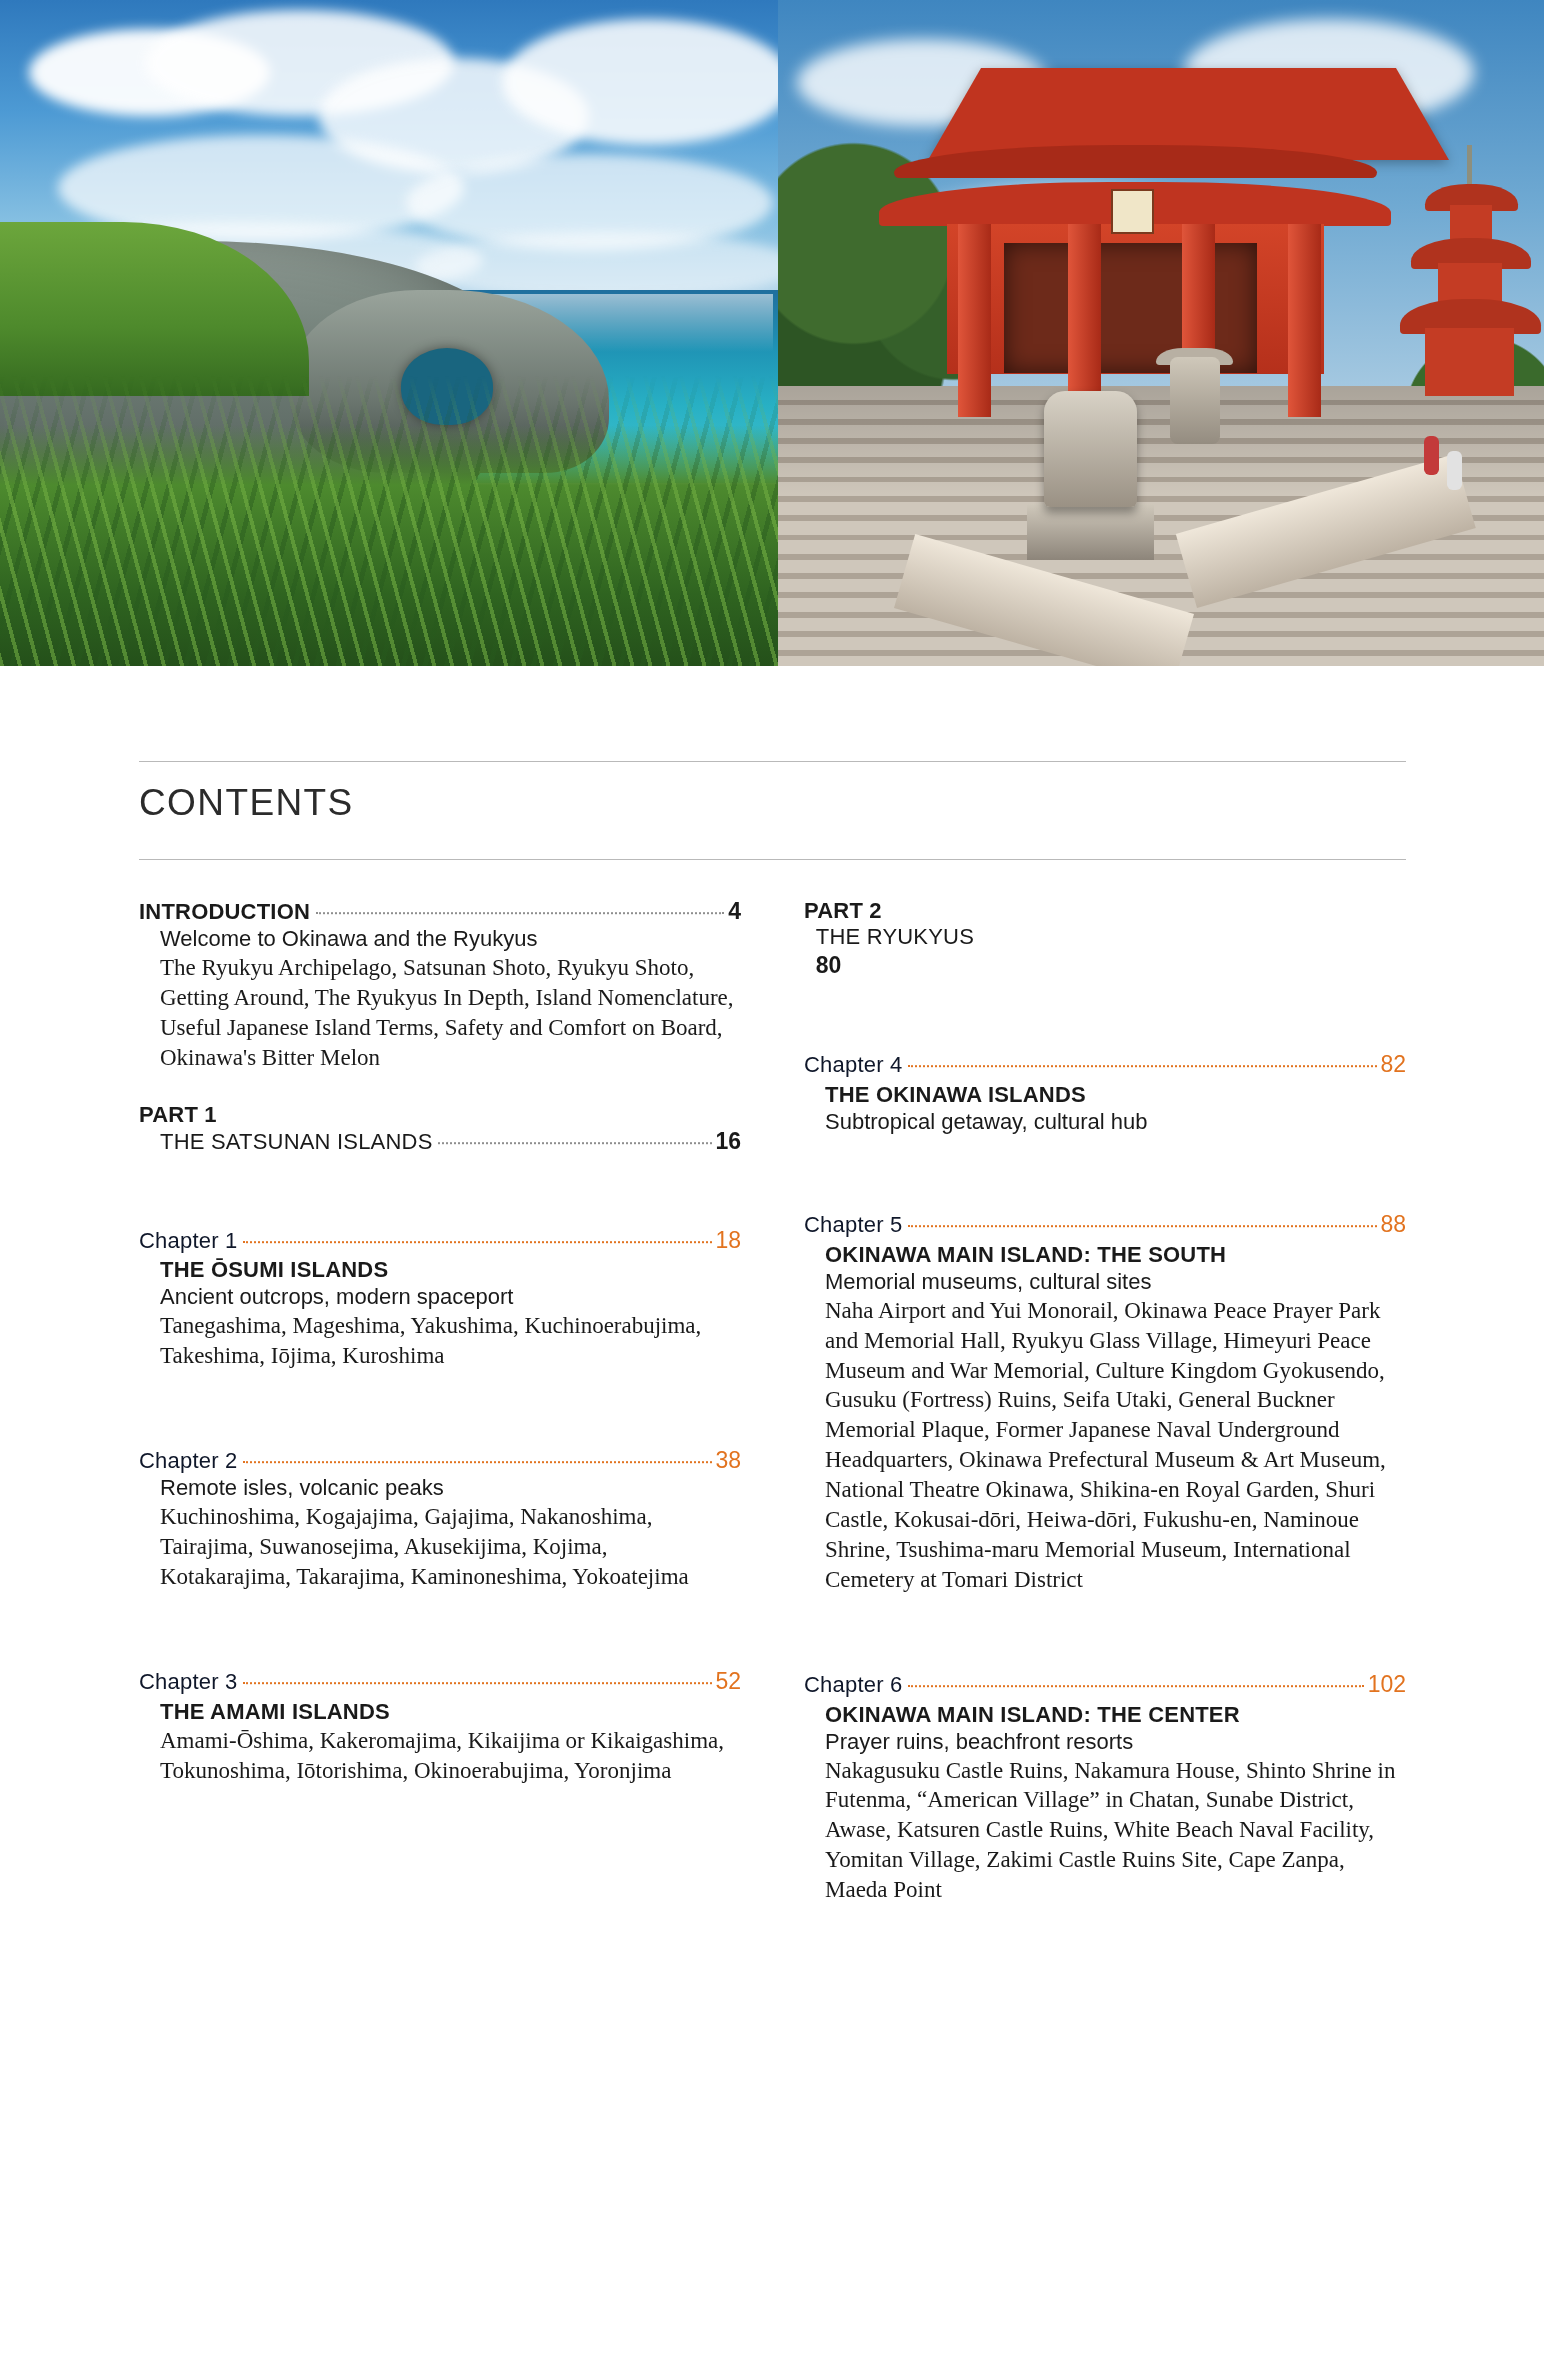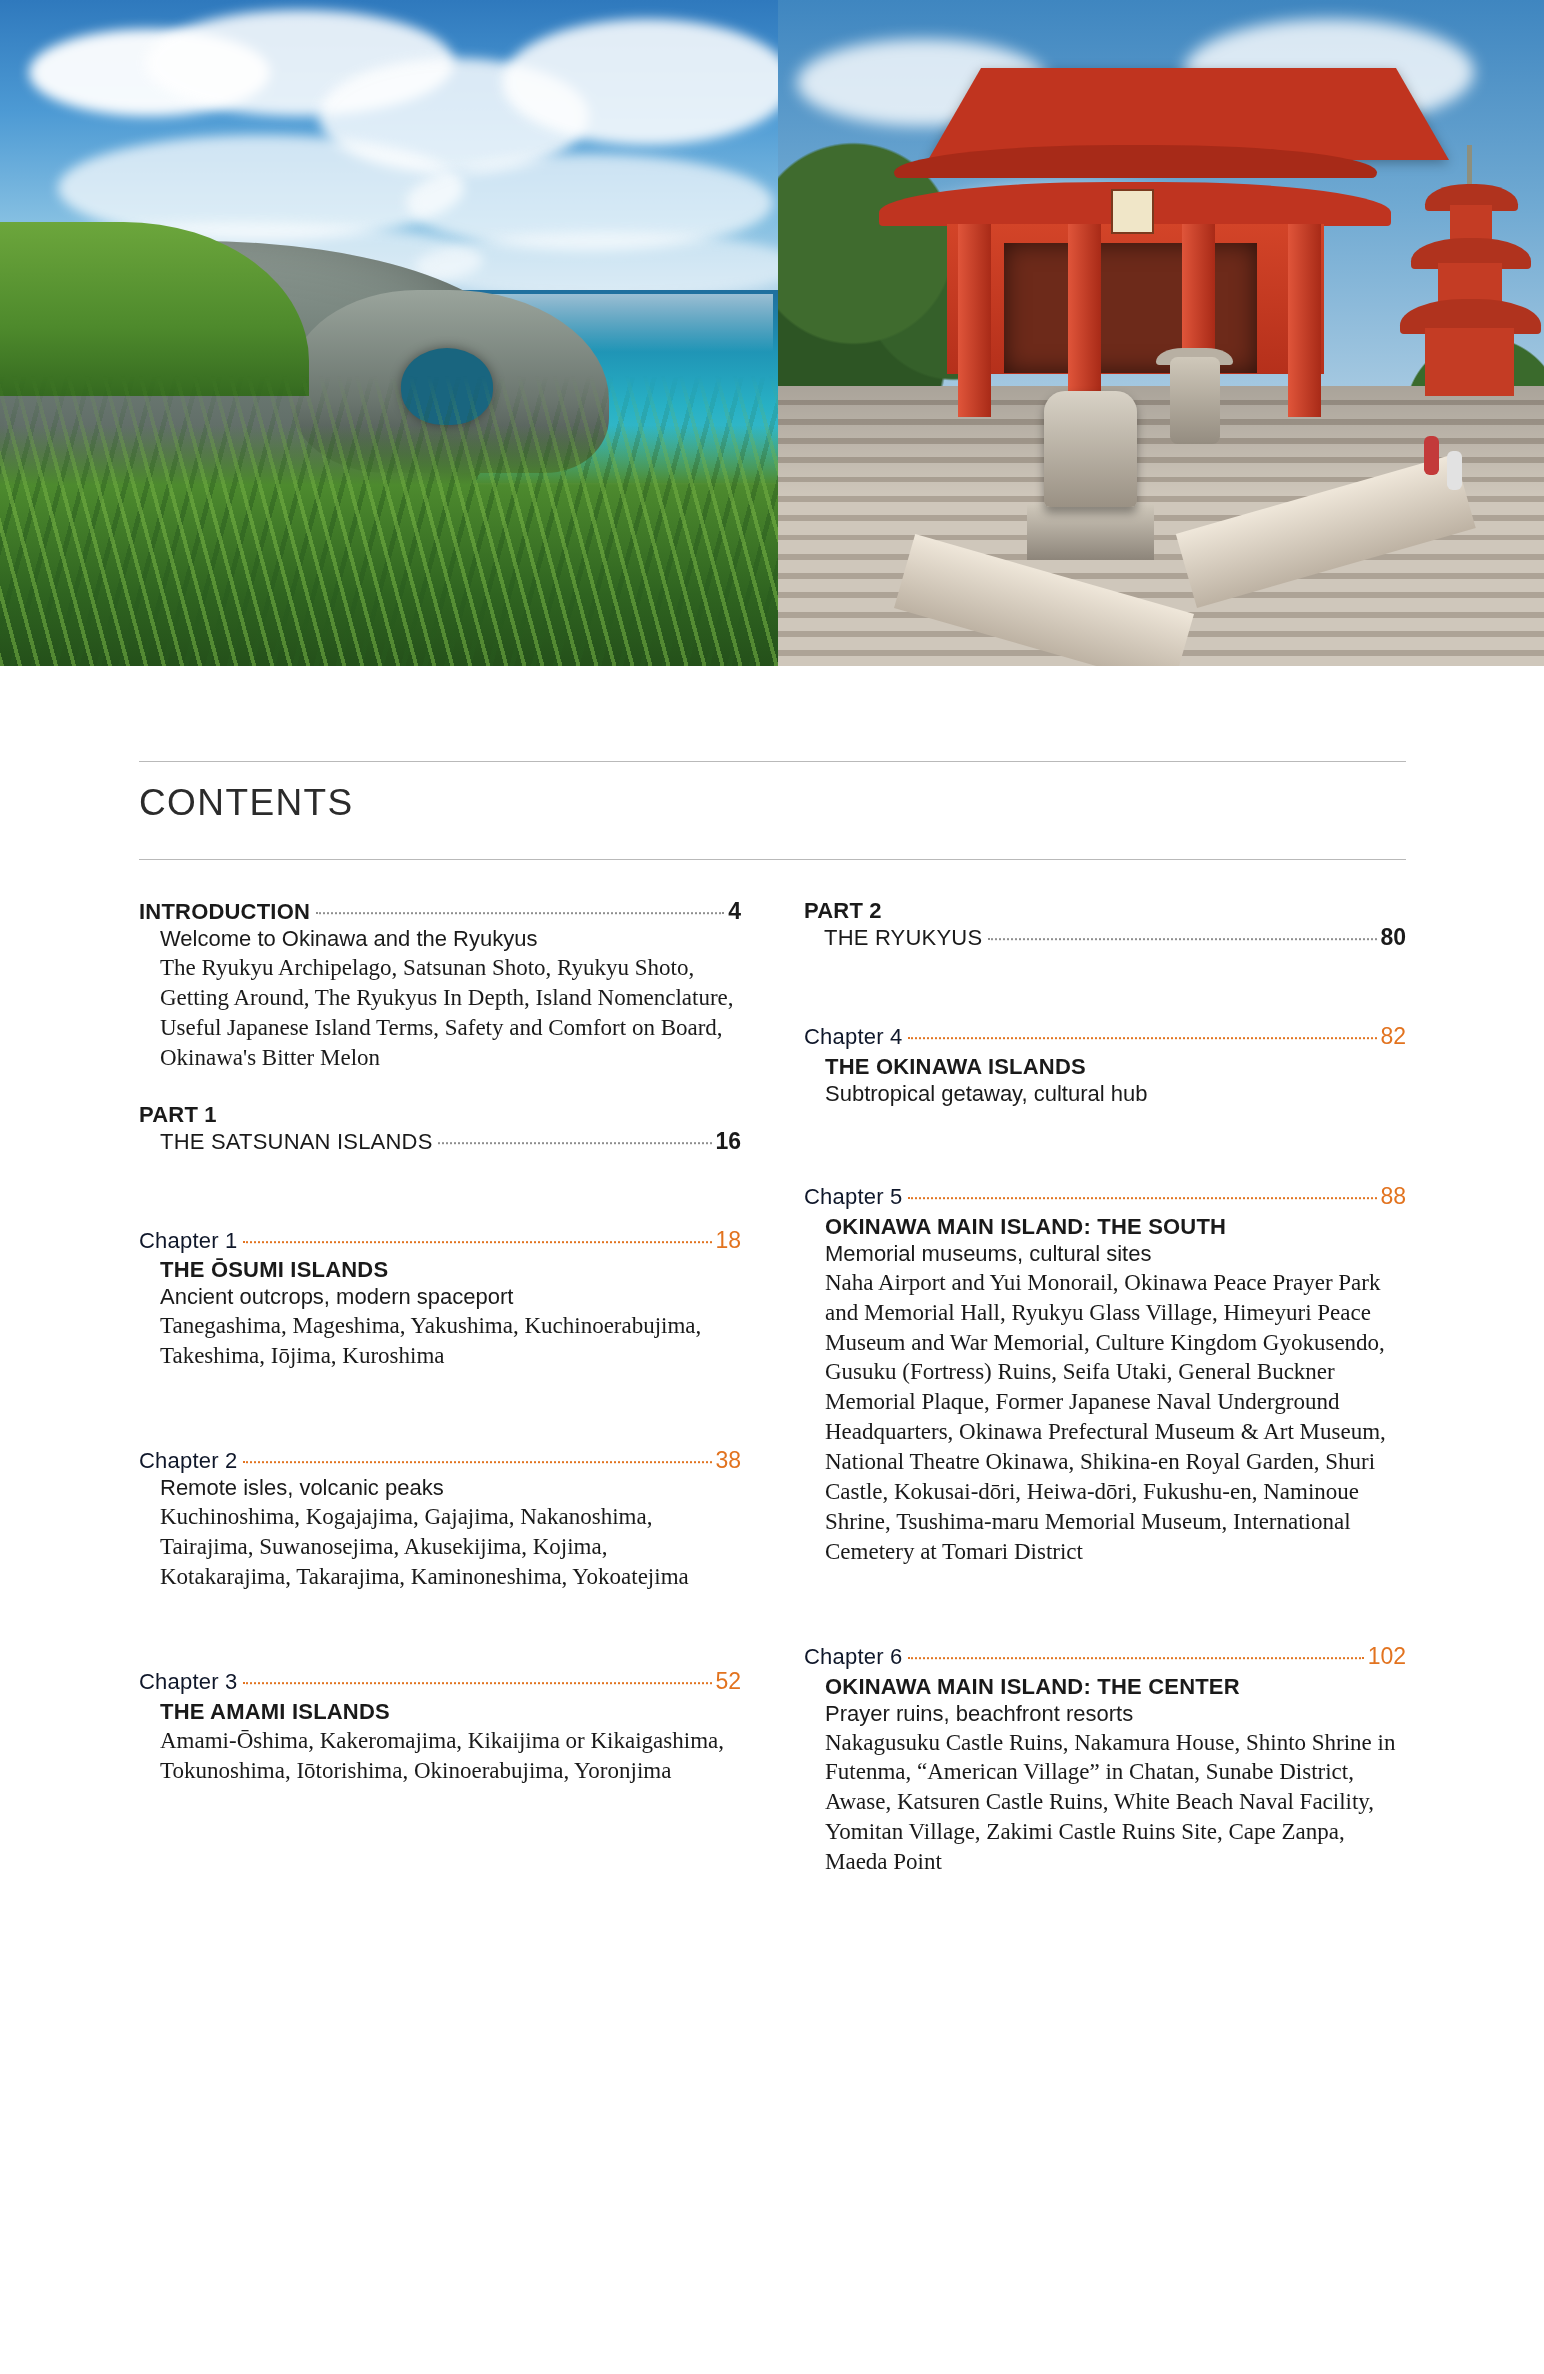--- a/index.html
+++ b/index.html
@@ -425,21 +425,21 @@
         <div class="detail">Amami-Ōshima, Kakeromajima, Kikaijima or Kikaigashima, Tokunoshima, Iōtorishima, Okinoerabujima, Yoronjima</div>
       </div>
     </div>
 
     <div class="col">
 
       <div class="block tight">
         <div class="line">
           <span class="lbl">PART 2</span>
         </div>
-        <div class="line" style="margin-left:20px;">
+        <div class="line" style="margin-left:6px;flex-direction:column;">
           <span class="lbl" style="font-weight:400;">THE RYUKYUS</span>
           <span class="dots"></span>
           <span class="pg">80</span>
         </div>
       </div>
 
       <div class="block">
         <div class="line chapter">
           <span class="lbl">Chapter 4</span>
           <span class="dots"></span>

